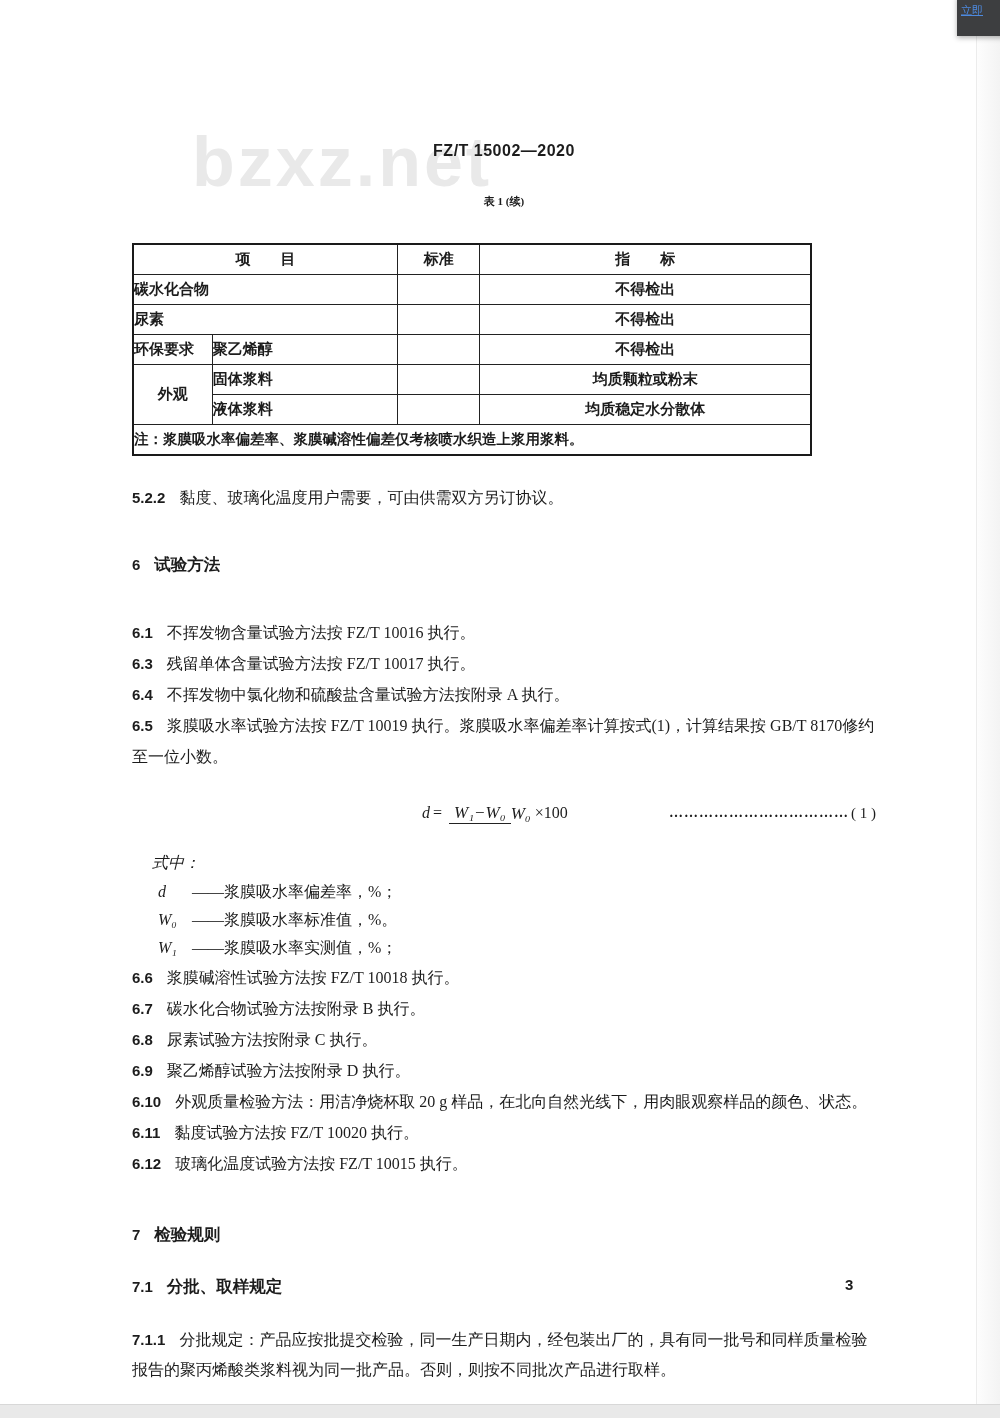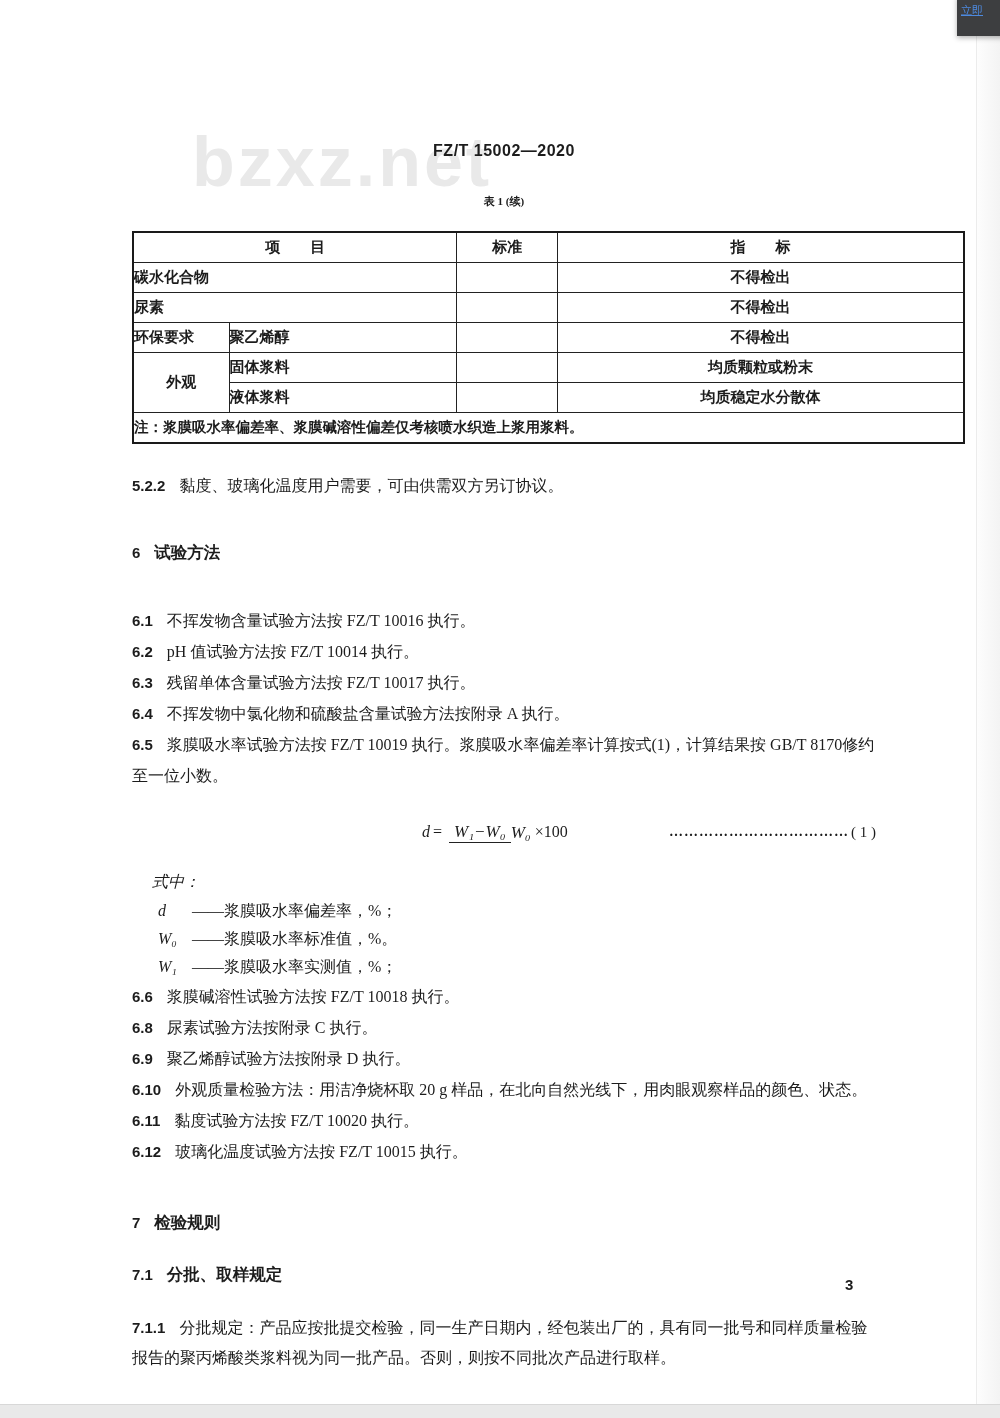--- a/index.html
+++ b/index.html
@@ -35,21 +35,21 @@
   .bottom-bar{
     position:absolute;left:0;bottom:0;width:1000px;height:13px;z-index:2;
     background:#e9e9e9;border-top:1px solid #d8d8d8;
   }
   
   .content{position:absolute;left:132px;top:0;width:744px;z-index:2;}
   .doc-header{margin-top:142px;text-align:center;
     font-family:"Liberation Sans","DejaVu Sans",sans-serif;
     font-weight:bold;font-size:16px;letter-spacing:.5px;}
   .table-title{margin-top:34px;text-align:center;font-weight:bold;font-size:11px;}
-  table.t1{margin-top:22px;width:833px;border-collapse:collapse;
+  table.t1{margin-top:34px;width:680px;border-collapse:collapse;
     font-size:15px;font-weight:bold;}
   table.t1 td{border:1px solid #222;height:29px;padding:0;}
   table.t1{border:2px solid #1a1a1a;}
   td.c-left{text-align:left;padding-left:12px;}
   td.c-center{text-align:center;}
   td.c-note{text-align:left;padding-left:36px;height:32px;font-size:14.5px;}
   
   .line{margin:0;line-height:31px;font-size:16px;}
   .cnum{font-weight:bold;margin-right:14px;
     font-family:"Liberation Sans","DejaVu Sans",sans-serif;font-size:15px;}
@@ -144,21 +144,20 @@
   <p class="line c522">
     <span class="cnum">5.2.2</span><span>黏度、玻璃化温度用户需要，可由供需双方另订协议。</span>
   </p>
 
   <p class="sec-h sec6">
     <span class="cnum">6</span><span>试验方法</span>
   </p>
 
   <div class="block-a">
     <p class="line"><span class="cnum">6.1</span><span>不挥发物含量试验方法按 FZ/T 10016 执行。</span></p>
-    <p class="line"><span class="cnum">6.2</span><span>pH 值试验方法按 FZ/T 10014 执行。</span></p>
     <p class="line"><span class="cnum">6.3</span><span>残留单体含量试验方法按 FZ/T 10017 执行。</span></p>
     <p class="line"><span class="cnum">6.4</span><span>不挥发物中氯化物和硫酸盐含量试验方法按附录 A 执行。</span></p>
     <p class="line"><span class="cnum">6.5</span><span>浆膜吸水率试验方法按 FZ/T 10019 执行。浆膜吸水率偏差率计算按式(1)，计算结果按 GB/T 8170修约至一位小数。</span></p>
   </div>
 
   <div class="formula-row">
     <span class="f-eq">
       <span class="f-var">d</span>
       <span style="margin:0 3px">=</span>
       <span class="frac">
@@ -171,20 +170,21 @@
     <span class="f-label">( 1 )</span>
   </div>
 
   <p class="where">式中：</p>
   <p class="def"><span class="def-sym f-var">d</span><span>——</span><span>浆膜吸水率偏差率，%；</span></p>
   <p class="def"><span class="def-sym f-var">W₀</span><span>——</span><span>浆膜吸水率标准值，%。</span></p>
   <p class="def"><span class="def-sym f-var">W₁</span><span>——</span><span>浆膜吸水率实测值，%；</span></p>
 
   <div>
     <p class="line"><span class="cnum">6.6</span><span>浆膜碱溶性试验方法按 FZ/T 10018 执行。</span></p>
+    <p class="line"><span class="cnum">6.7</span><span>碳水化合物试验方法按附录 B 执行。</span></p>
     <p class="line"><span class="cnum">6.8</span><span>尿素试验方法按附录 C 执行。</span></p>
     <p class="line"><span class="cnum">6.9</span><span>聚乙烯醇试验方法按附录 D 执行。</span></p>
     <p class="line"><span class="cnum">6.10</span><span>外观质量检验方法：用洁净烧杯取 20 g 样品，在北向自然光线下，用肉眼观察样品的颜色、状态。</span></p>
     <p class="line"><span class="cnum">6.11</span><span>黏度试验方法按 FZ/T 10020 执行。</span></p>
     <p class="line"><span class="cnum">6.12</span><span>玻璃化温度试验方法按 FZ/T 10015 执行。</span></p>
   </div>
 
   <p class="sec-h sec7">
     <span class="cnum">7</span><span>检验规则</span>
   </p>

